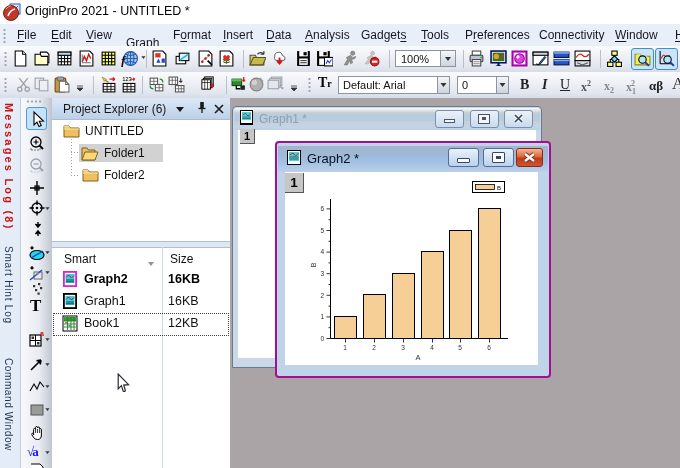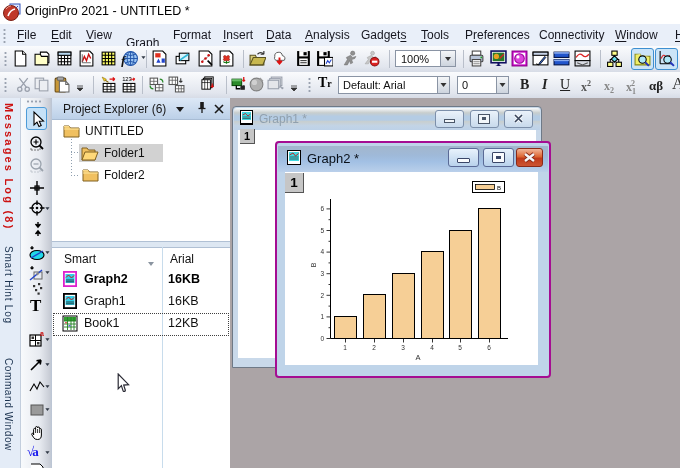--- a/index.html
+++ b/index.html
@@ -462,21 +462,21 @@
       <path d="M1 3 L6 3 L7 4.5 L1 4.5 Z" fill="#f8d888"></path>
     </svg></div>
 <div class="abs" style="left:104px;top:168px;font-size:12px;color:#101010">Folder2</div>
 
 <div class="abs" style="left:52px;top:241px;width:178px;height:5px;background:#dde7f2;border-top:1px solid #b0c0d4;border-bottom:1px solid #b0c0d4"></div>
 <div class="abs" style="left:162px;top:247px;width:1px;height:221px;background:#c8dcec"></div>
 <div class="abs" style="left:64px;top:252px;font-size:12px;color:#101010">Smart</div>
 <div class="abs" style="left:146px;top:255px;width:10px;height:10px"><svg viewBox="0 0 10 10">
       <path d="M2 3 L8 3 L5 7 Z" fill="#8a94a0"></path>
     </svg></div>
-<div class="abs" style="left:170px;top:252px;font-size:12px;color:#101010">Arial</div>
+<div class="abs" style="left:170px;top:252px;font-size:12px;color:#101010">Size</div>
 <div class="abs" style="left:62px;top:270px;width:17px;height:18px"><svg viewBox="0 0 17 18">
       <rect x="1" y="1" width="14" height="16" fill="#dd22cc"></rect>
       <rect x="2.8" y="2.8" width="10.4" height="12.4" fill="#fff"></rect>
       <rect x="3.5" y="4" width="9" height="9" fill="#30d0e8"></rect>
       <path d="M4 7.5 L6.5 5 L9.5 8 L12 5.5" stroke="#cc1111" stroke-width="1" fill="none"></path>
       <path d="M4 10 H12 M4 11.8 H12" stroke="#222" stroke-width="0.8"></path>
     </svg></div>
 <div class="abs" style="left:84px;top:272px;font-size:12.5px;color:#000;font-weight:bold">Graph2</div>
 <div class="abs" style="left:168px;top:272px;font-size:12.5px;color:#000;font-weight:bold">16KB</div>
 <div class="abs" style="left:62px;top:292px;width:17px;height:18px"><svg viewBox="0 0 17 18">

